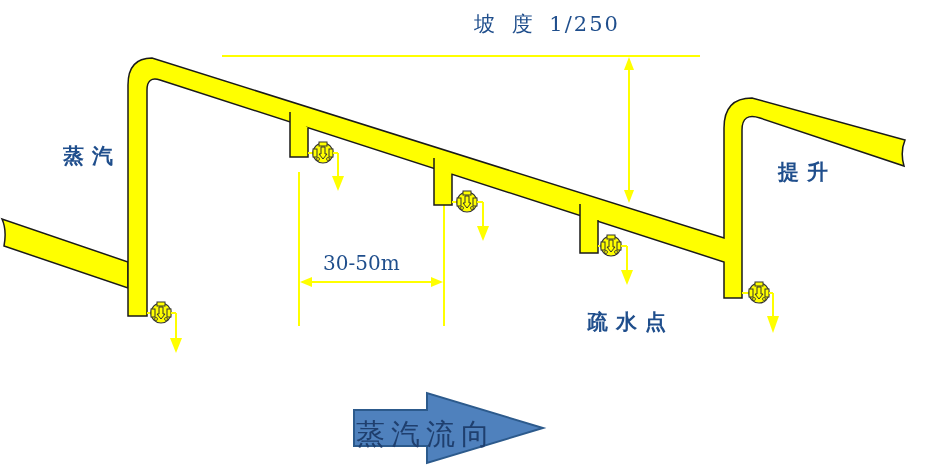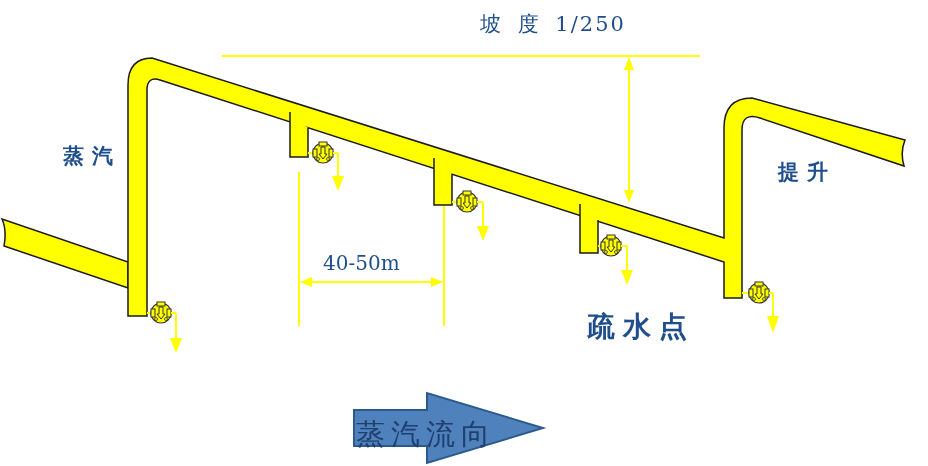--- a/index.html
+++ b/index.html
@@ -1,23 +1,23 @@
 <!DOCTYPE html>
 <html><head>
 <meta charset="utf-8">
 <style>
   html, body { margin: 0; padding: 0; background: #ffffff; }
   body { width: 928px; height: 466px; position: relative; overflow: hidden; font-family: "DejaVu Serif", serif; }
   svg.diagram { position: absolute; left: 0; top: 0; }
   .lbl { position: absolute; color: #1f4e8c; white-space: nowrap; }
-  .lbl-slope { left: 474px; top: 10px; font-size: 21px; letter-spacing: 2px; word-spacing: 6px; margin-left: 6px; }
+  .lbl-slope { left: 474px; top: 10px; font-size: 21px; letter-spacing: 2px; word-spacing: 6px; }
   .lbl-steam { left: 63px; top: 142px; font-size: 21px; letter-spacing: 8px; font-weight: bold; font-family: "DejaVu Sans", sans-serif; text-align: center; }
   .lbl-dist { left: 323px; top: 251px; font-size: 20px; }
   .lbl-lift { left: 778px; top: 158px; font-size: 21px; letter-spacing: 8px; font-weight: bold; font-family: Liberation Mono, monospace; }
-  .lbl-drain { left: 587px; top: 308px; font-size: 28px; letter-spacing: 8px; font-weight: bold; font-family: "DejaVu Sans", sans-serif; }
+  .lbl-drain { left: 587px; top: 308px; font-size: 21px; letter-spacing: 8px; font-weight: bold; font-family: "DejaVu Sans", sans-serif; }
   .lbl-flow { left: 356px; top: 415px; font-size: 29px; letter-spacing: 6px; color: #1f3f6e; font-family: "DejaVu Serif", serif; }
 </style>
 </head>
 <body>
 
 <svg class="diagram" width="928" height="466" viewBox="0 0 928 466" xmlns="http://www.w3.org/2000/svg">
   <defs>
     <g id="trap">
       <circle cx="0" cy="0" r="10" fill="#ffff00" stroke="#333" stroke-width="1.2"></circle>
       <rect x="-10" y="-4" width="4" height="8" fill="#ffff00" stroke="#333" stroke-width="1"></rect>
@@ -91,16 +91,16 @@
     <polygon points="767,316 779,316 773,333" fill="#ffff00"></polygon>
   </g>
 
   <g>
     <polygon points="354,410 427,410 427,393 543,428 427,463 427,446 354,446" fill="#4f81bd" stroke="#2c5a8c" stroke-width="2"></polygon>
   </g>
 </svg>
 
 <div class="lbl lbl-slope">坡 度 1/250</div>
 <div class="lbl lbl-steam">蒸汽</div>
-<div class="lbl lbl-dist">40-50m</div>
+<div class="lbl lbl-dist">30-50m</div>
 <div class="lbl lbl-lift">提升</div>
 <div class="lbl lbl-drain">疏水点</div>
 <div class="lbl lbl-flow">蒸汽流向</div>
 
 </body></html>

